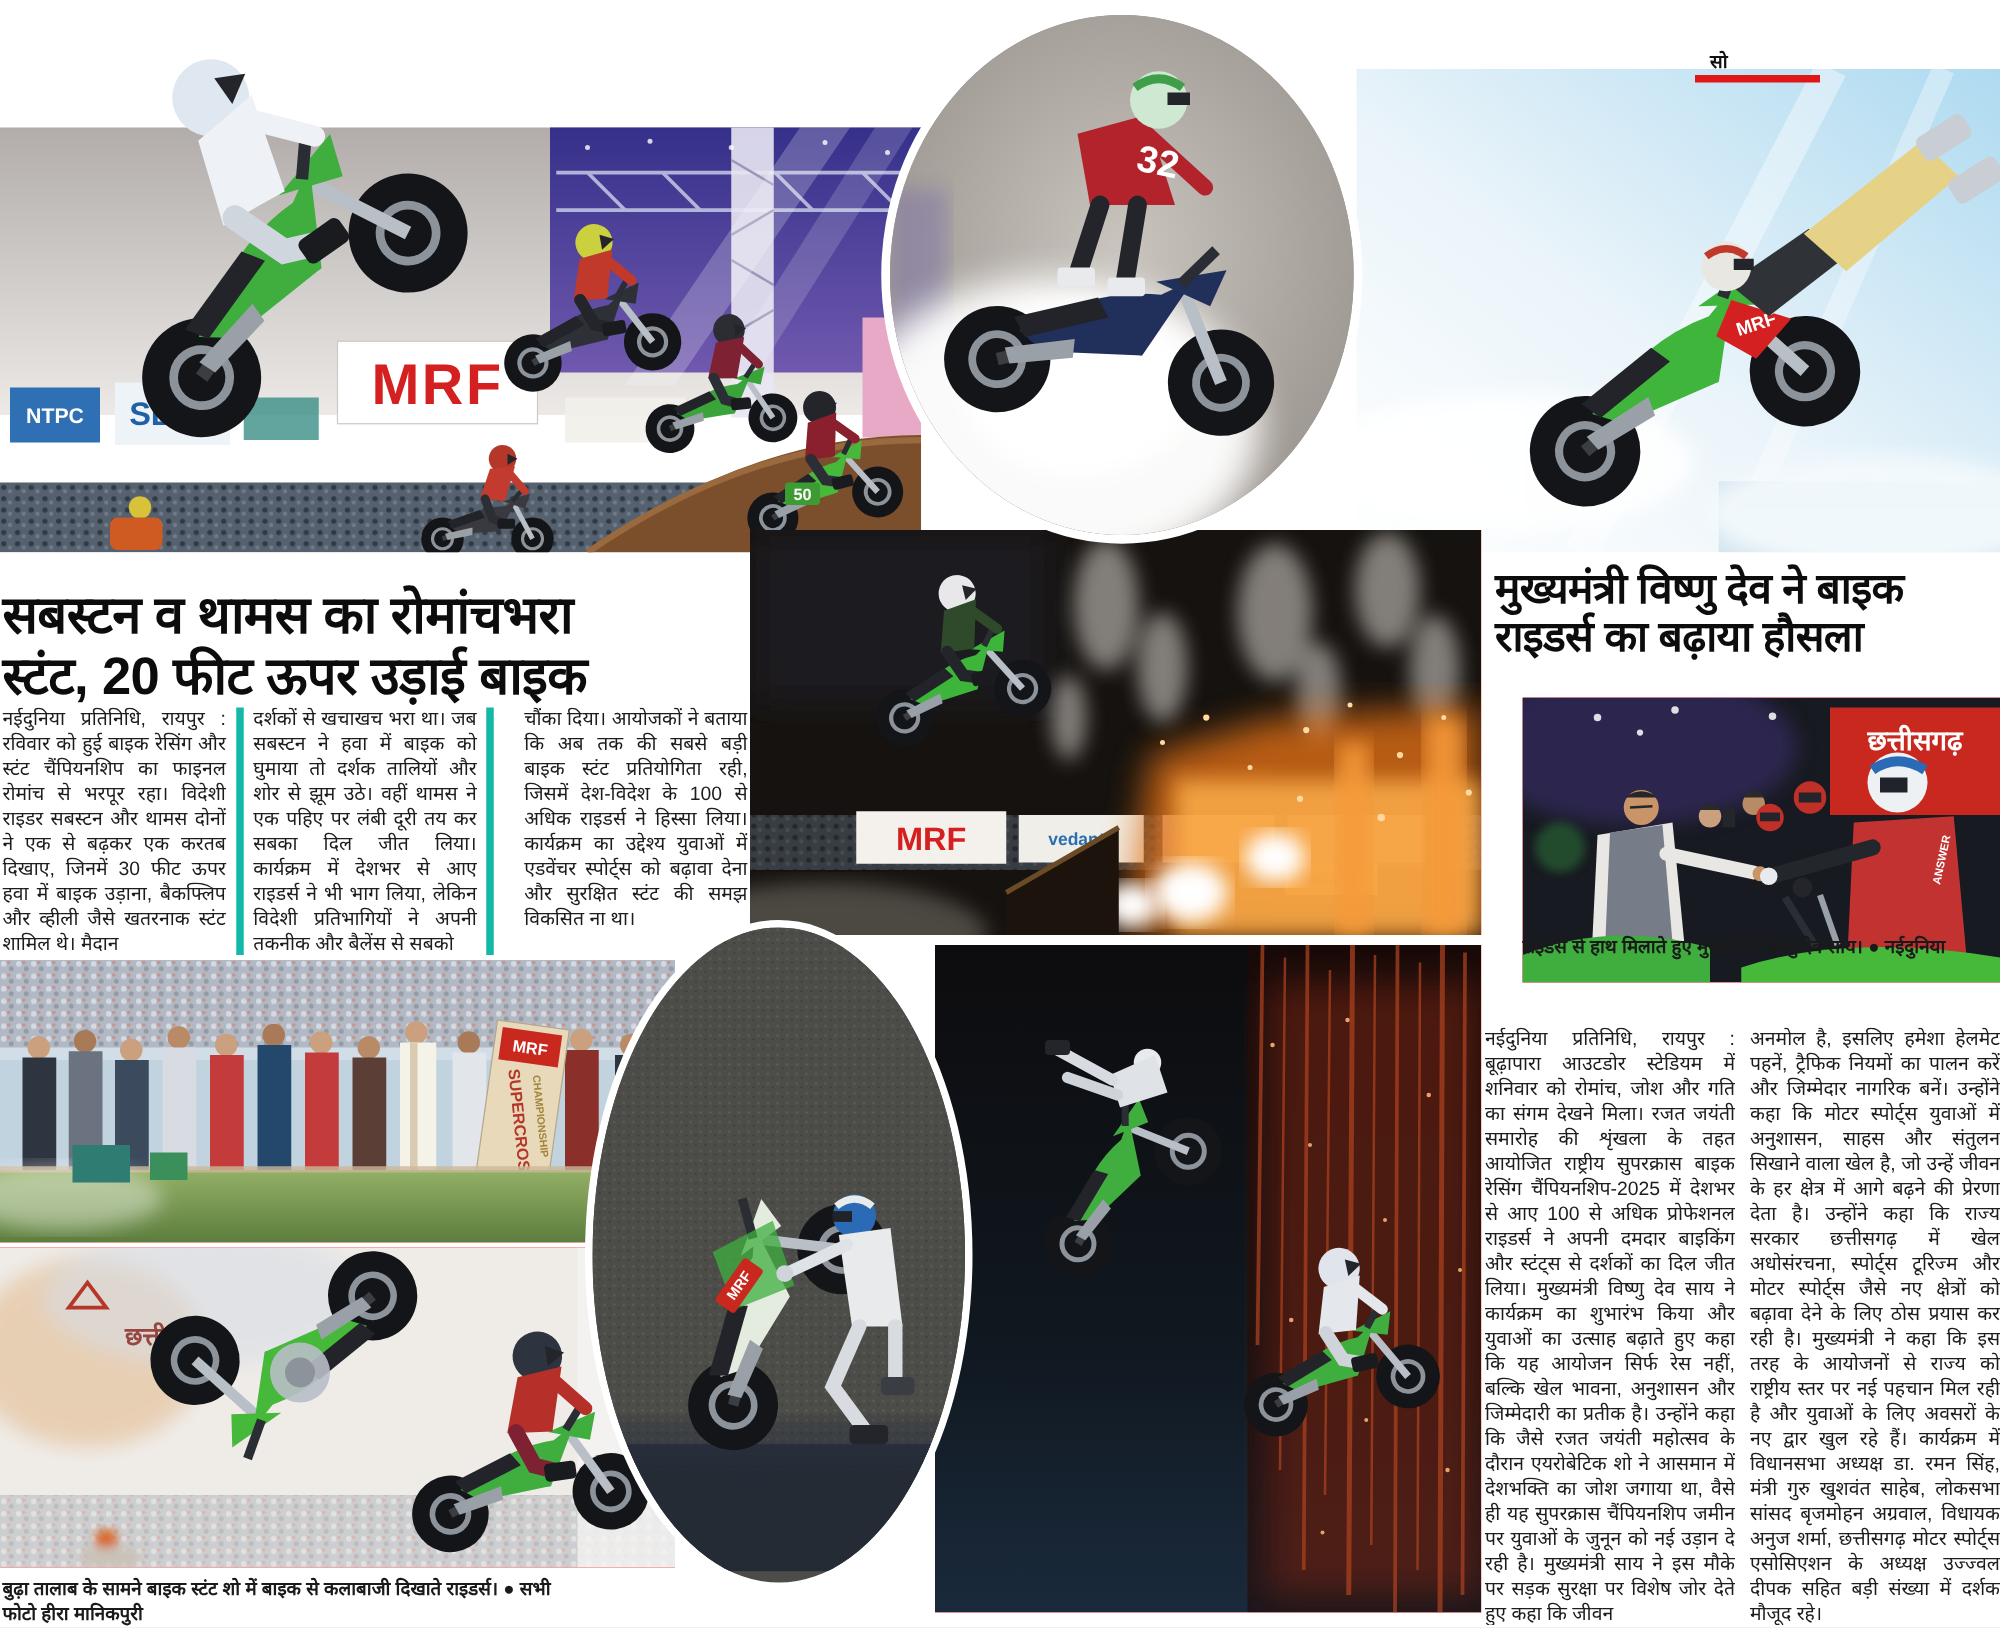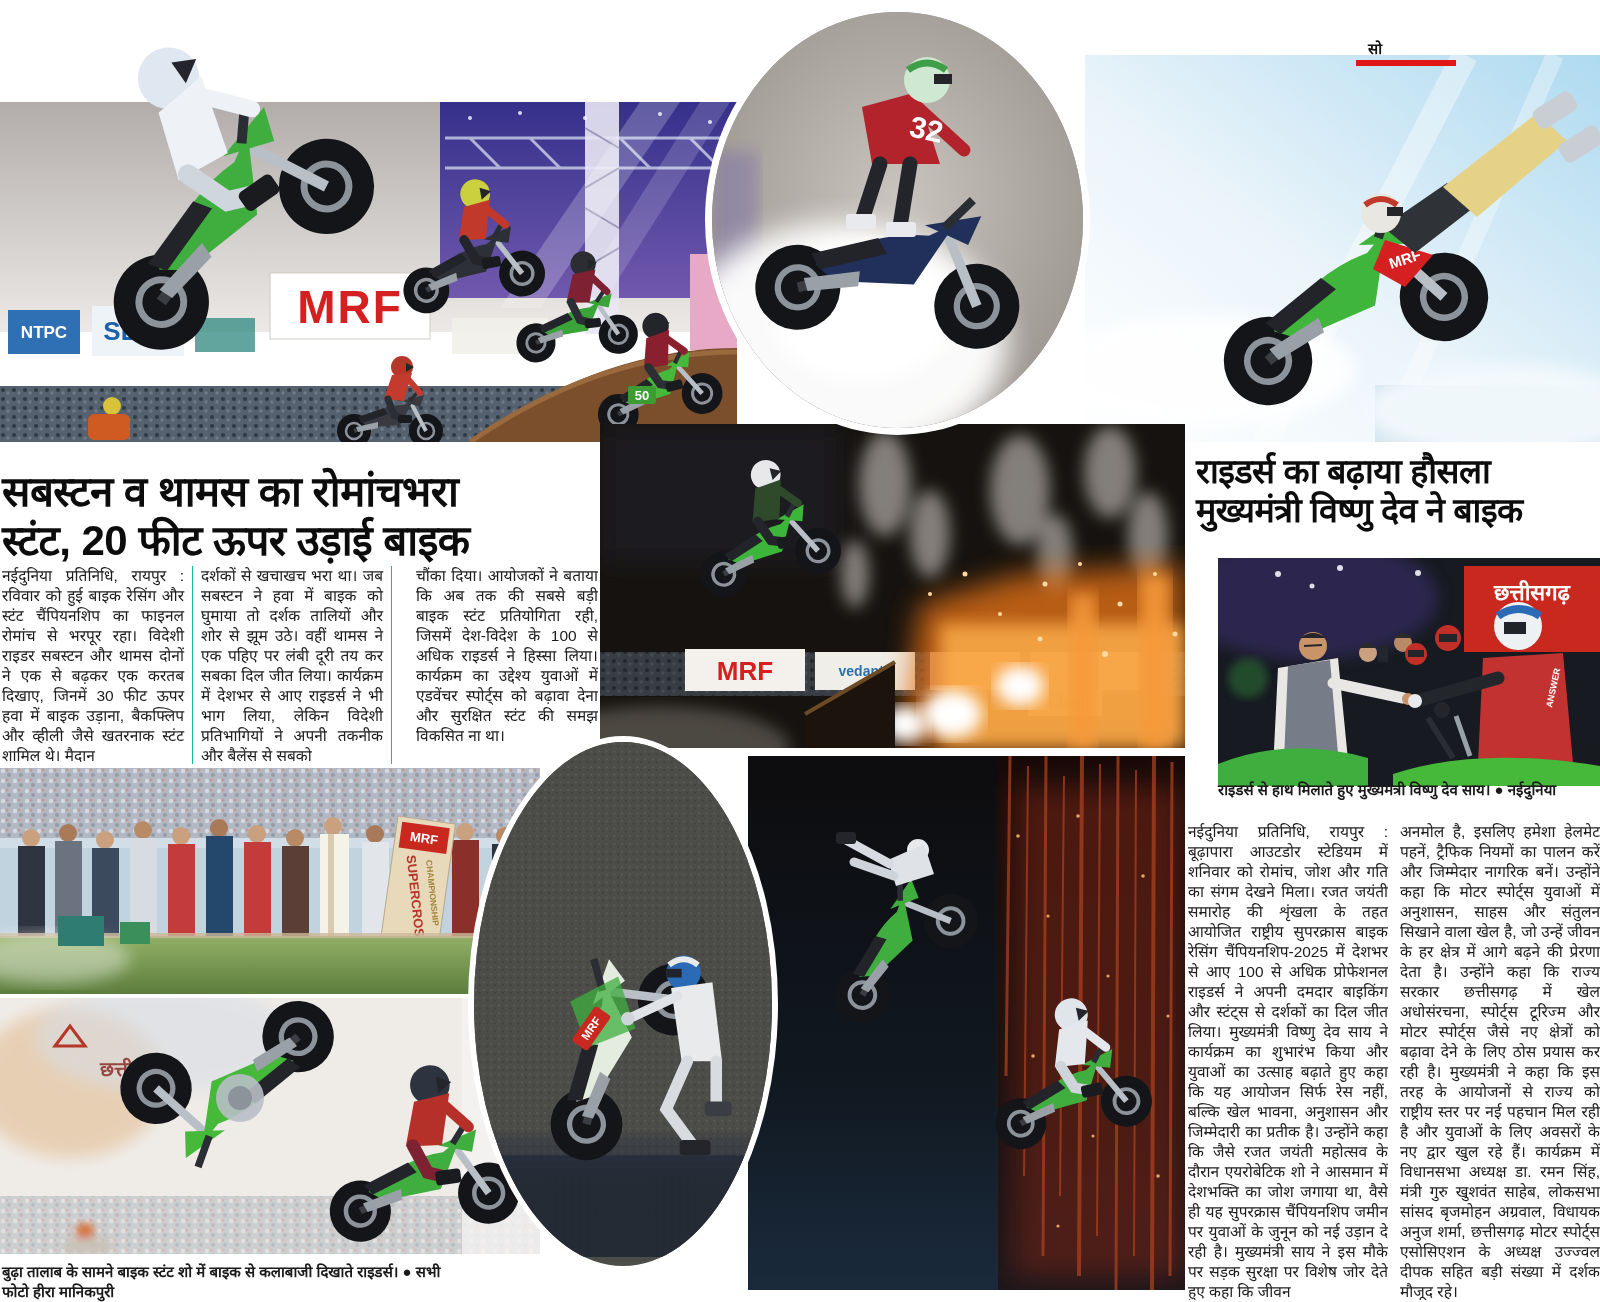--- a/index.html
+++ b/index.html
@@ -8,21 +8,21 @@
   .abs{position:absolute;}
   .photo{overflow:hidden;background:#ef4444;}
   .photo svg{display:block;width:100%;height:100%;}
   
   .hl{font-weight:700;color:#0c0c0c;letter-spacing:-0.5px;line-height:1.16;white-space:nowrap;}
   .hl-left{font-size:42px;}
   .hl-right{font-size:34px;}
   
   .cols{display:flex;}
   .col{font-size:15.5px;line-height:20px;color:#1c1c1c;text-align:justify;overflow:hidden;}
-  .col + .col{border-left:1px solid #14b8a6;}
+  .col + .col{border-left:6px solid #14b8a6;}
   .byline{font-weight:400;}
   .byline::after{content:" ";}
   .caption{font-size:15px;font-weight:700;color:#1a1a1a;line-height:1.3;}
   
   .ring{border:7px solid #fff;border-radius:50%;box-sizing:border-box;overflow:hidden;z-index:6;}
   .frag{font-size:15px;font-weight:700;color:#111;z-index:8;}
   .frag-bar{background:#e11616;height:6px;z-index:8;}
 </style>
 </head>
 <body>
@@ -281,22 +281,22 @@
           </g>
       </g>
       <polygon points="205,324 295,324 295,238 205,290" fill="#1c130c"></polygon>
       <path d="M295,238 L205,290" stroke="#6b4a26" stroke-width="4"></path>
       <ellipse cx="60" cy="324" rx="130" ry="42" fill="#f0e8d8" opacity="0.25" filter="url(#b8)"></ellipse>
       <use href="#g-mr" transform="translate(165,115) rotate(-14) scale(1.35)" style="--body:#3db53a;--jersey:#2e4a2a;--helmet:#e8e8ea;--pants:#23252a"></use>
     </svg>
   </div>
 
   <div class="abs" style="left:1196px;top:452px;width:404px;">
+    <div class="hl hl-right">मुख्यमंत्री विष्णु देव ने बाइक</div>
     <div class="hl hl-right">राइडर्स का बढ़ाया हौसला</div>
-    <div class="hl hl-right">मुख्यमंत्री विष्णु देव ने बाइक</div>
   </div>
 
   <div class="abs photo" style="left:1218px;top:558px;width:382px;height:228px;">
     <svg viewBox="0 0 382 228">
       <rect width="382" height="228" fill="#171a20"></rect>
       <ellipse cx="90" cy="40" rx="130" ry="62" fill="#3a2f6e" opacity="0.6" filter="url(#b8)"></ellipse>
       <circle cx="30" cy="120" r="20" fill="#2f7d3a" opacity="0.5" filter="url(#b4)"></circle>
       <g fill="#ffffff" opacity="0.85">
           <circle cx="60" cy="16" r="3"></circle>
           <circle cx="122" cy="10" r="3"></circle>
@@ -336,21 +336,21 @@
       </g>
       <g>
         <path d="M0,206 Q70,178 150,200 L150,228 L0,228 Z" fill="#3fae3f"></path>
         <path d="M175,216 Q260,188 382,208 L382,228 L175,228 Z" fill="#46b83a"></path>
         <line x1="210" y1="160" x2="235" y2="200" stroke="#2a2d33" stroke-width="6"></line>
         <line x1="238" y1="158" x2="252" y2="198" stroke="#9aa0a8" stroke-width="5"></line>
         <circle cx="224" cy="152" r="8" fill="#23252a"></circle>
       </g>
     </svg>
   </div>
-  <div class="abs caption" style="left:1218px;top:780px;width:382px;">राइडर्स से हाथ मिलाते हुए मुख्यमंत्री विष्णु देव साय। ● नईदुनिया</div>
+  <div class="abs caption" style="left:1218px;top:748px;width:382px;">राइडर्स से हाथ मिलाते हुए मुख्यमंत्री विष्णु देव साय। ● नईदुनिया</div>
 
   <div class="abs cols" style="left:1188px;top:822px;width:412px;height:478px;gap:12px;">
     <div class="col" style="width:200px;">
       <span class="byline">नईदुनिया प्रतिनिधि, रायपुर :</span><span>बूढ़ापारा आउटडोर स्टेडियम में शनिवार को रोमांच, जोश और गति का संगम देखने मिला। रजत जयंती समारोह की शृंखला के तहत आयोजित राष्ट्रीय सुपरक्रास बाइक रेसिंग चैंपियनशिप-2025 में देशभर से आए 100 से अधिक प्रोफेशनल राइडर्स ने अपनी दमदार बाइकिंग और स्टंट्स से दर्शकों का दिल जीत लिया। मुख्यमंत्री विष्णु देव साय ने कार्यक्रम का शुभारंभ किया और युवाओं का उत्साह बढ़ाते हुए कहा कि यह आयोजन सिर्फ रेस नहीं, बल्कि खेल भावना, अनुशासन और जिम्मेदारी का प्रतीक है। उन्होंने कहा कि जैसे रजत जयंती महोत्सव के दौरान एयरोबेटिक शो ने आसमान में देशभक्ति का जोश जगाया था, वैसे ही यह सुपरक्रास चैंपियनशिप जमीन पर युवाओं के जुनून को नई उड़ान दे रही है। मुख्यमंत्री साय ने इस मौके पर सड़क सुरक्षा पर विशेष जोर देते हुए कहा कि जीवन</span>
     </div>
     <div class="col" style="width:200px;border-left:none;">
       <span>अनमोल है, इसलिए हमेशा हेलमेट पहनें, ट्रैफिक नियमों का पालन करें और जिम्मेदार नागरिक बनें। उन्होंने कहा कि मोटर स्पोर्ट्स युवाओं में अनुशासन, साहस और संतुलन सिखाने वाला खेल है, जो उन्हें जीवन के हर क्षेत्र में आगे बढ़ने की प्रेरणा देता है। उन्होंने कहा कि राज्य सरकार छत्तीसगढ़ में खेल अधोसंरचना, स्पोर्ट्स टूरिज्म और मोटर स्पोर्ट्स जैसे नए क्षेत्रों को बढ़ावा देने के लिए ठोस प्रयास कर रही है। मुख्यमंत्री ने कहा कि इस तरह के आयोजनों से राज्य को राष्ट्रीय स्तर पर नई पहचान मिल रही है और युवाओं के लिए अवसरों के नए द्वार खुल रहे हैं। कार्यक्रम में विधानसभा अध्यक्ष डा. रमन सिंह, मंत्री गुरु खुशवंत साहेब, लोकसभा सांसद बृजमोहन अग्रवाल, विधायक अनुज शर्मा, छत्तीसगढ़ मोटर स्पोर्ट्स एसोसिएशन के अध्यक्ष उज्ज्वल दीपक सहित बड़ी संख्या में दर्शक मौजूद रहे।</span>
     </div>
   </div>
 

